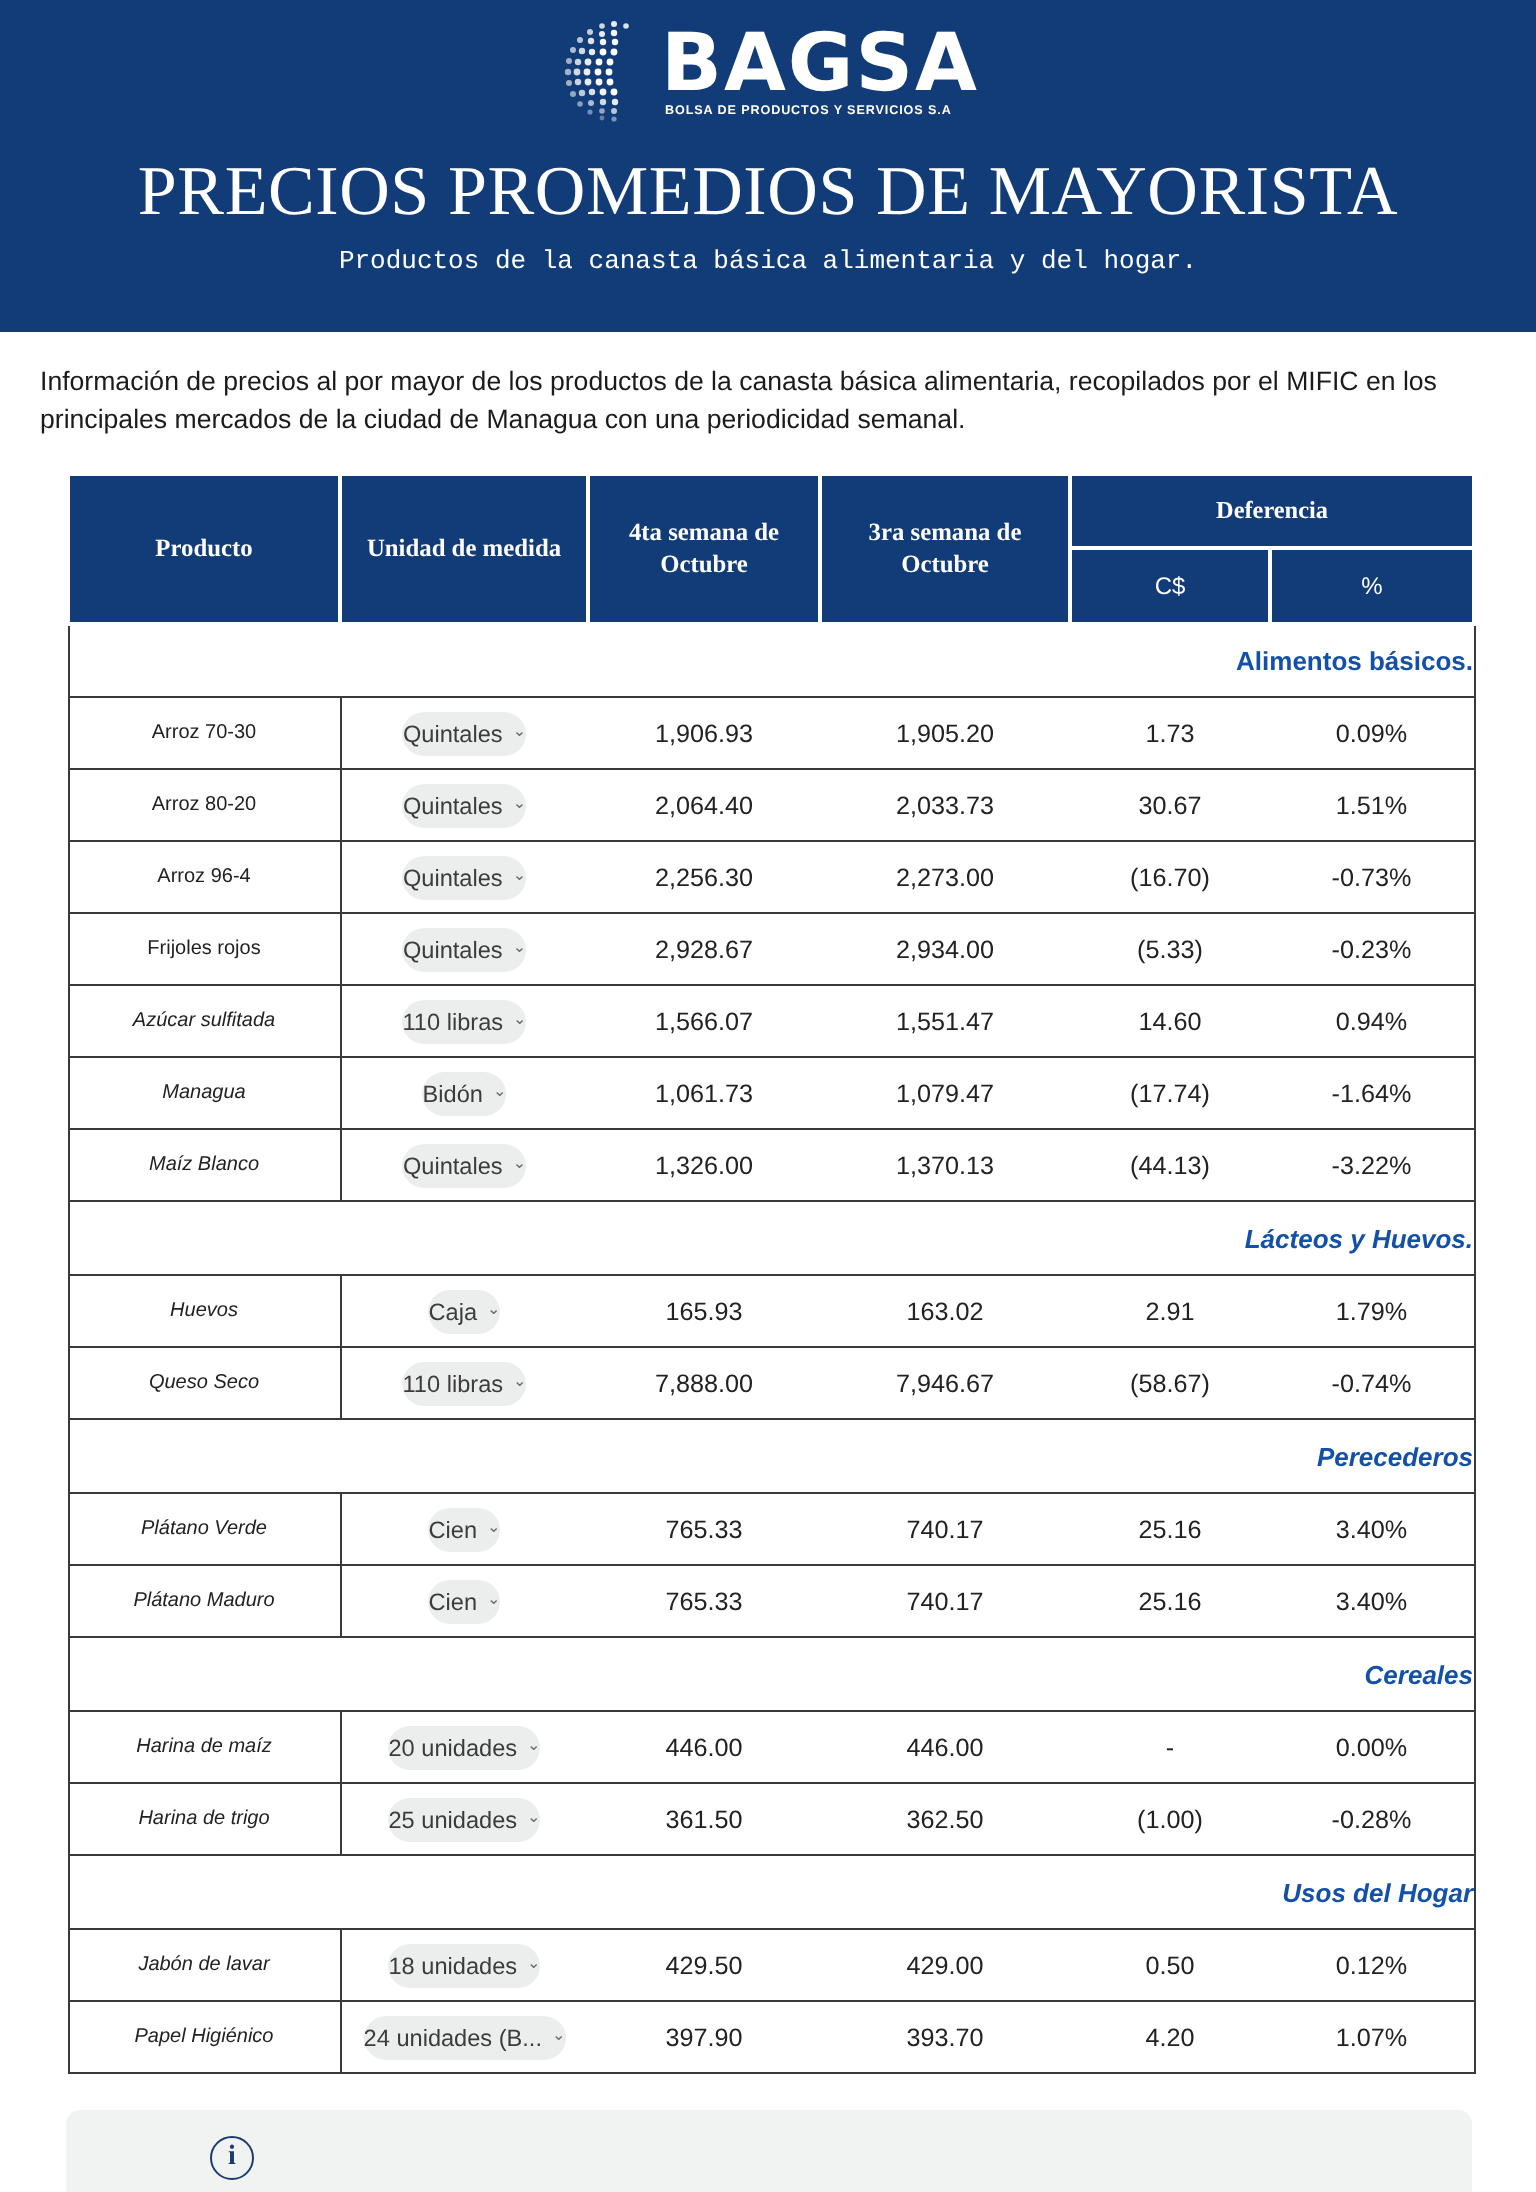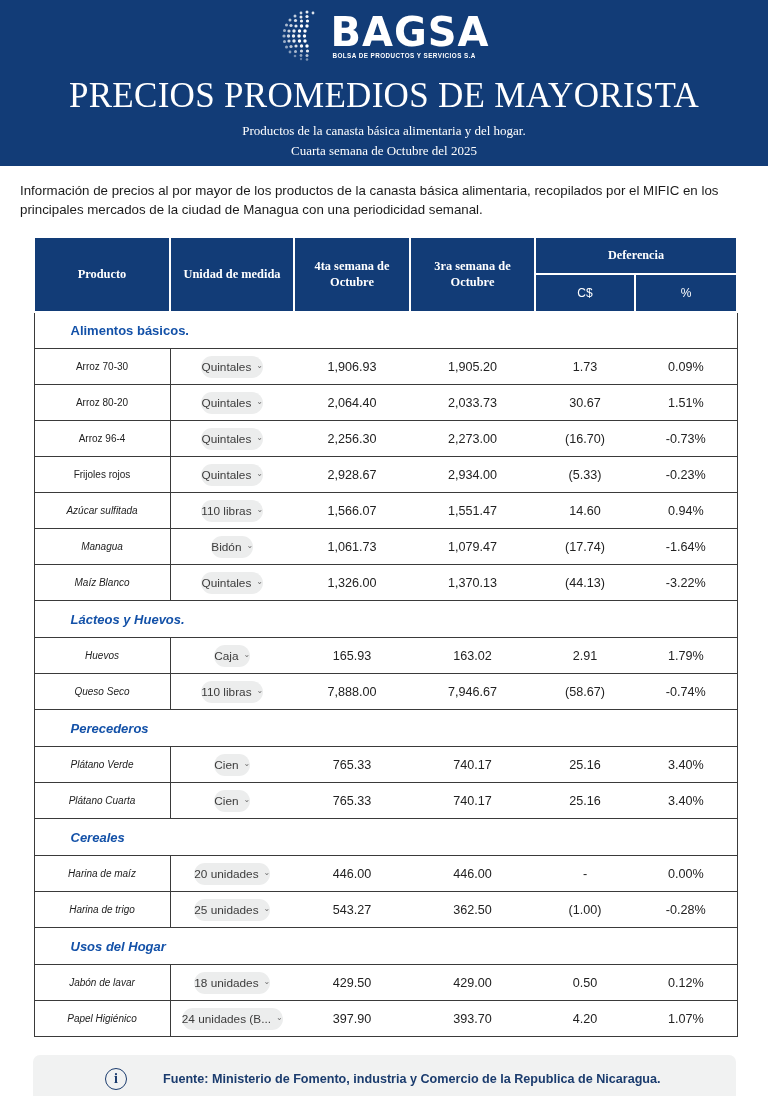--- a/index.html
+++ b/index.html
@@ -53,21 +53,21 @@
   .banner-title{
     font-family:"Liberation Serif", serif;
     font-size:35px;
     font-weight:normal;
     color:#ffffff;
     letter-spacing:0.3px;
     margin-top:8px;
     line-height:1.12;
   }
   .banner-sub{
-    font-family:Liberation Serif, serif;
+    font-family:Liberation Mono, monospace;
     font-size:13px;
     color:#ffffff;
     line-height:1.42;
     margin-top:7px;
   }
 
   
   .intro{
     margin:16px 33px 0 20px;
     width:702px;
@@ -106,21 +106,21 @@
   thead th.defer{ height:37px; font-size:12.2px; }
   thead th.subh{
     height:38px;
     font-family:"Liberation Sans", sans-serif;
     font-weight:normal;
     font-size:12px;
   }
 
   tr.section td{
     height:37px;
-    text-align:left;
+    text-align:right;
     vertical-align:middle;
     color:#1351A8;
     font-weight:bold;
     font-style:italic;
     font-size:13px;
     border:1.6px solid #3a3a3a;
     background:#ffffff;
     padding-left:36px;
   }
   tr.section td.plain{ font-style:normal; }
@@ -247,21 +247,20 @@
       </svg>
     </div>
     <div class="logo-text-block">
       <div class="logo-word">BAGSA</div>
       <div class="logo-tag">BOLSA DE PRODUCTOS Y SERVICIOS S.A</div>
     </div>
   </div>
 
   <div class="banner-title">PRECIOS PROMEDIOS DE MAYORISTA</div>
   <div class="banner-sub">Productos de la canasta básica alimentaria y del hogar.</div>
-  <div class="banner-sub" style="margin-top:1px">Cuarta semana de Octubre del 2025</div>
 </div>
 
 <p class="intro">Información de precios al por mayor de los productos de la canasta básica alimentaria, recopilados por el MIFIC en los principales mercados de la ciudad de Managua con una periodicidad semanal.</p>
 
 <div class="table-wrap">
   <table class="price">
     <colgroup>
       <col class="c-prod">
         <col class="c-unit">
         <col class="c-w4">
@@ -396,21 +395,21 @@
           <td><span class="unit-badge">
               <span>Cien</span>
               <span class="chev">⌄</span>
             </span></td>
           <td>765.33</td>
           <td>740.17</td>
           <td>25.16</td>
           <td class="last">3.40%</td>
         </tr>
         <tr class="data">
-          <td class="prod italic">Plátano Cuarta</td>
+          <td class="prod italic">Plátano Maduro</td>
           <td><span class="unit-badge">
               <span>Cien</span>
               <span class="chev">⌄</span>
             </span></td>
           <td>765.33</td>
           <td>740.17</td>
           <td>25.16</td>
           <td class="last">3.40%</td>
         </tr>
         <tr class="section">
@@ -426,21 +425,21 @@
           <td>446.00</td>
           <td>-</td>
           <td class="last">0.00%</td>
         </tr>
         <tr class="data">
           <td class="prod italic">Harina de trigo</td>
           <td><span class="unit-badge">
               <span>25 unidades</span>
               <span class="chev">⌄</span>
             </span></td>
-          <td>543.27</td>
+          <td>361.50</td>
           <td>362.50</td>
           <td>(1.00)</td>
           <td class="last">-0.28%</td>
         </tr>
         <tr class="section">
           <td colspan="6">Usos del Hogar</td>
         </tr>
         <tr class="data">
           <td class="prod italic">Jabón de lavar</td>
           <td><span class="unit-badge">
@@ -462,14 +461,13 @@
           <td>393.70</td>
           <td>4.20</td>
           <td class="last">1.07%</td>
         </tr>
       </tbody>
   </table>
 </div>
 
 <div class="footer">
   <div class="info-icon">i</div>
-  <div class="footer-text">Fuente: Ministerio de Fomento, industria y Comercio de la Republica de Nicaragua.</div>
 </div>
 
 </body></html>

